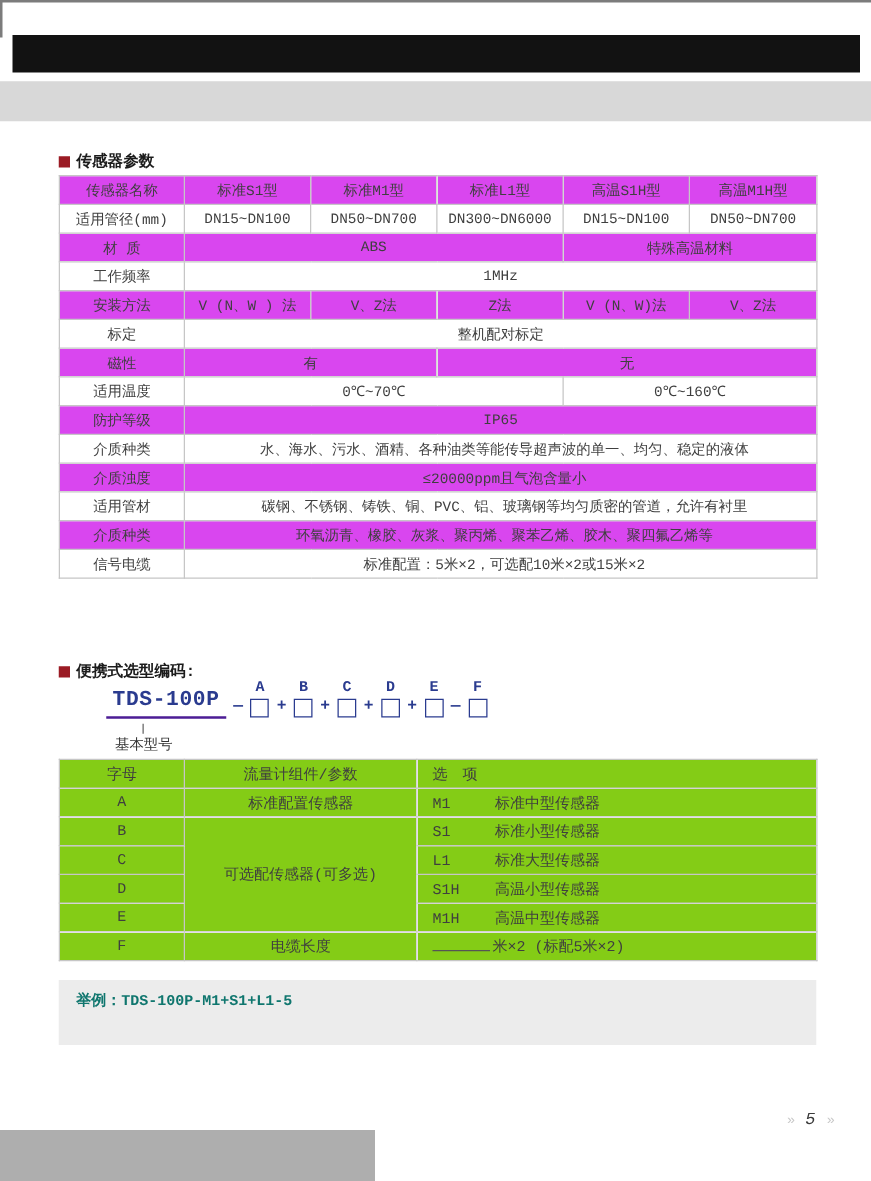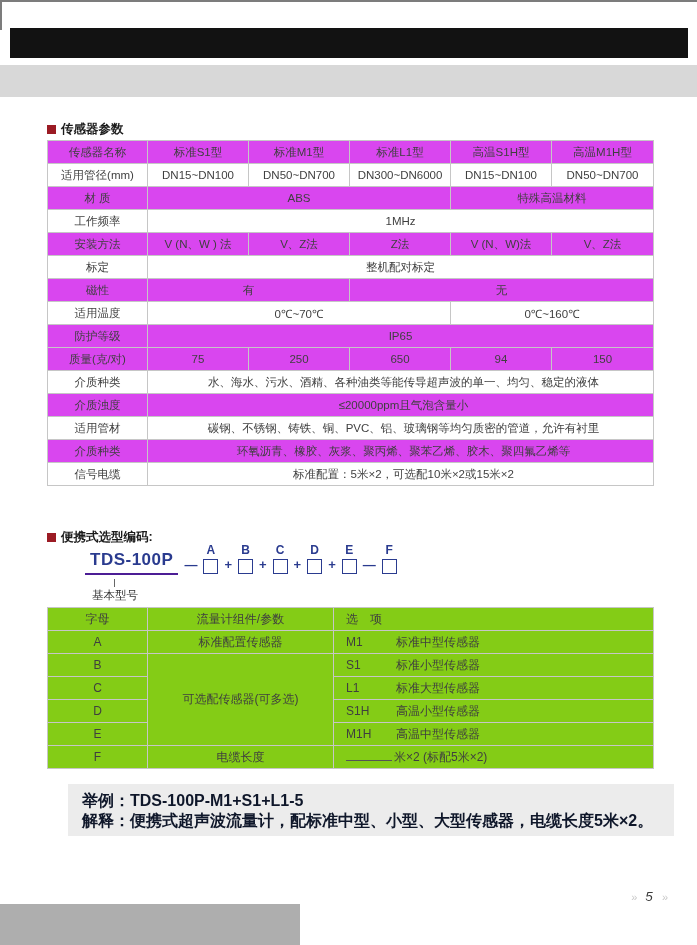--- a/index.html
+++ b/index.html
@@ -1,17 +1,17 @@
 <!DOCTYPE html>
 <html><head>
 <meta charset="utf-8">
 <style>
   html,body{margin:0;padding:0;background:#ffffff;}
   .page{position:relative;width:697px;height:945px;background:#ffffff;overflow:hidden;
-        font-family:Liberation Sans, sans-serif;color:#3f3f3f;}
+        font-family:Liberation Mono, monospace;color:#3f3f3f;}
 
   
   .top-rule{position:absolute;left:0;top:0;width:697px;height:2px;background:#7c7c7c;}
   .left-rule{position:absolute;left:0;top:0;width:2px;height:30px;background:#7c7c7c;}
   .black-bar{position:absolute;left:10px;top:28px;width:678px;height:30px;background:#121212;}
   .gray-band{position:absolute;left:0;top:65px;width:697px;height:32px;background:#d8d8d8;}
 
   
   .sec-title{position:absolute;left:47px;font-size:12.5px;font-weight:bold;color:#1c1c1c;
              display:flex;align-items:center;}
@@ -38,21 +38,21 @@
          padding:0 5px 3px 5px;letter-spacing:0.5px;}
   .sep{font-size:13px;font-weight:bold;color:#2a3b8f;margin-bottom:3px;}
   .slot{display:flex;flex-direction:column;align-items:center;gap:3px;}
   .slot .ltr{font-size:12px;font-weight:bold;color:#2a3b8f;line-height:12px;}
   .slot .box{width:13px;height:13px;border:1px solid #2a3b8f;background:#fff;margin-bottom:1px;}
   .tick{position:absolute;left:114px;top:579px;width:1px;height:8px;background:#666;}
   .base-label{position:absolute;left:92px;top:588px;font-size:11.5px;color:#333;}
 
   
   .note{position:absolute;left:47px;top:784px;width:606px;height:52px;background:#ececec;
-        box-sizing:border-box;padding:7px 14px;font-size:16px;color:#0f172a;margin-left:21px;}
+        box-sizing:border-box;padding:7px 14px;font-size:12px;color:#0f766e;}
   .note .row{line-height:20px;}
   .note .lab{font-weight:bold;}
   .note .val{font-weight:600;}
 
   
   .footer{position:absolute;top:889px;right:30px;display:flex;align-items:center;gap:9px;}
   .chev{color:#c8c8c8;font-size:11px;letter-spacing:-1px;}
   .pagenum{font-style:italic;font-size:13.5px;color:#3a3a3a;}
   .bottom-bar{position:absolute;left:0;top:904px;width:300px;height:41px;background:#aeaeae;}
 </style>
@@ -124,28 +124,20 @@
           <td colspan="3">无</td>
         </tr>
         <tr>
           <td>适用温度</td>
           <td colspan="3">0℃~70℃</td>
           <td colspan="2">0℃~160℃</td>
         </tr>
         <tr class="shade">
           <td>防护等级</td>
           <td colspan="5">IP65</td>
-        </tr>
-        <tr class="shade">
-          <td>质量(克/对)</td>
-          <td>75</td>
-          <td>250</td>
-          <td>650</td>
-          <td>94</td>
-          <td>150</td>
         </tr>
         <tr>
           <td>介质种类</td>
           <td colspan="5" class="ta-l">水、海水、污水、酒精、各种油类等能传导超声波的单一、均匀、稳定的液体</td>
         </tr>
         <tr class="shade">
           <td>介质浊度</td>
           <td colspan="5" class="ta-l">≤20000ppm且气泡含量小</td>
         </tr>
         <tr>
@@ -245,23 +237,20 @@
           <td rowspan="1">电缆长度</td>
           <td class="opt"><span class="blank"></span><span>米×2 (标配5米×2)</span></td>
         </tr>
       </tbody>
   </table>
 
   <div class="note">
     <div class="row">
       <span class="lab">举例：</span><span class="val">TDS-100P-M1+S1+L1-5</span>
     </div>
-    <div class="row">
-      <span class="lab">解释：</span><span class="val">便携式超声波流量计，配标准中型、小型、大型传感器，电缆长度5米×2。</span>
-    </div>
   </div>
 
   <div class="footer">
     <span class="chev">»</span>
     <span class="pagenum">5</span>
     <span class="chev">»</span>
   </div>
   <div class="bottom-bar"></div>
 
 </div>

